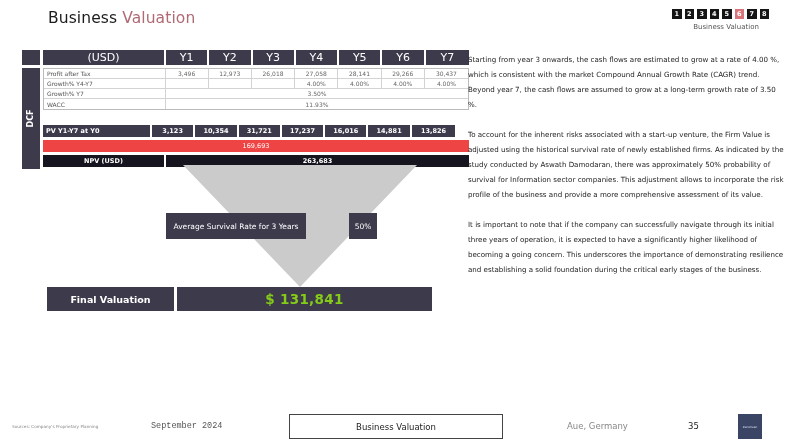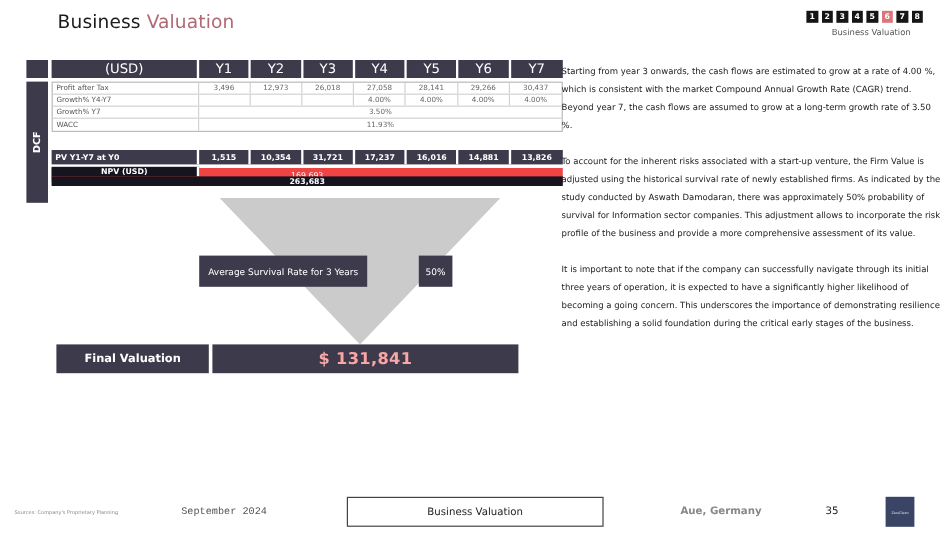--- a/index.html
+++ b/index.html
@@ -34,56 +34,56 @@
     .body-rows { position: absolute; left: 0; top: 18px; width: 426px; border: 1px solid #bbb; }
     .brow { display: flex; height: 10px; border-bottom: 1px solid #d3d3d3; }
     .brow:last-child { border-bottom: none; }
     .brow .lbl { width: 122px; justify-content: flex-start; padding-left: 3px; color: #555; border-right: 1px solid #d3d3d3; font-size: 6px; }
     .brow .yr { width: 43.4px; color: #666; border-right: 1px solid #d3d3d3; font-size: 6px; }
     .brow .yr:last-child { border-right: none; }
     .brow .span { flex: 1; color: #666; font-size: 6px; justify-content: center; padding-left: 0; }
 
     .pvrow { top: 75px; height: 12px; }
     .pvrow .cell { background: #3d3a4c; color: #fff; font-weight: bold; font-size: 6.5px; border-right: 2px solid #fff; height: 12px; }
-    .pvrow .lbl { width: 123px; justify-content: flex-start; padding-left: 3px; }
+    .pvrow .lbl { width: 109px; justify-content: flex-start; padding-left: 3px; }
     .pvrow .yr { width: 43.3px; }
     .pvrow .cell:last-child { border-right: none; }
 
     .tvrow { top: 90px; height: 12px; }
     .tvrow .lbl { width: 123px; background: #3d3a4c; color: #fff; font-weight: bold; font-size: 6.5px; justify-content: flex-start; padding-left: 3px; border-right: 2px solid #fff; height: 12px; }
     .tvrow .span { flex: 1; background: #ef4444; color: #fff; font-weight: normal; font-size: 6.5px; height: 12px; }
 
-    .npvrow { top: 89px; height: 12px; flex-direction: column; }
+    .npvrow { top: 105px; height: 12px; }
     .npvrow .lbl { width: 123px; background: #15141f; color: #fff; font-weight: bold; font-size: 6.5px; border-right: 2px solid #fff; height: 12px; }
     .npvrow .span { flex: 1; background: #15141f; color: #fff; font-weight: bold; font-size: 6.5px; height: 12px; }
 
     
     .funnel { position: absolute; left: 183px; top: 165px; width: 0; height: 0;
       border-left: 117px solid transparent; border-right: 117px solid transparent; border-top: 122px solid #cbcbcb; }
 
     .survival-label { position: absolute; left: 166px; top: 213px; width: 140px; height: 26px; background: #3d3a4c; color: #fff;
       font-size: 7.5px; display: flex; align-items: center; justify-content: center; }
     .survival-value { position: absolute; left: 349px; top: 213px; width: 28px; height: 26px; background: #3d3a4c; color: #fff;
       font-size: 7.5px; display: flex; align-items: center; justify-content: center; }
 
     .final-label { position: absolute; left: 47px; top: 287px; width: 127px; height: 24px; background: #3d3a4c; color: #fff;
       font-size: 9.5px; font-weight: bold; display: flex; align-items: center; justify-content: center; }
-    .final-value { position: absolute; left: 177px; top: 287px; width: 255px; height: 24px; background: #3d3a4c; color: #fca5a5;
+    .final-value { position: absolute; left: 177px; top: 287px; width: 255px; height: 24px; background: #3d3a4c; color: #84cc16;
       font-size: 13.5px; font-weight: bold; display: flex; align-items: center; justify-content: center; letter-spacing: 0.3px; }
 
     
     .text { position: absolute; left: 468px; top: 52px; width: 318px; font-size: 7.1px; line-height: 15px; color: #222; }
     .text p { margin-bottom: 15px; }
 
     
     .footer-source { position: absolute; left: 12px; top: 424px; font-size: 4.2px; color: #888; }
     .footer-date { position: absolute; left: 151px; top: 421px; font-size: 8.5px; color: #555; font-family: Liberation Mono, monospace; }
     .footer-box { position: absolute; left: 289px; top: 414px; width: 214px; height: 25px; border: 1px solid #444;
       display: flex; align-items: center; justify-content: center; font-size: 8.5px; color: #222; }
-    .footer-loc { position: absolute; left: 567px; top: 421px; font-size: 8.5px; color: #888; font-weight: bold; }
+    .footer-loc { position: absolute; left: 567px; top: 421px; font-size: 8.5px; color: #888; }
     .footer-page { position: absolute; left: 688px; top: 421px; font-size: 8.5px; color: #222; }
     .footer-logo { position: absolute; left: 738px; top: 414px; width: 24px; height: 25px; background: #3a4566;
       color: #dfe3ee; font-size: 2.8px; display: flex; align-items: center; justify-content: center; }
   </style>
 </head>
 <body>
 
 <div class="title">
   <span class="t1">Business</span>
   <span class="t2">Valuation</span>
@@ -145,21 +145,21 @@
         <div class="cell span">3.50%</div>
       </div>
       <div class="brow">
         <div class="cell lbl">WACC</div>
         <div class="cell span">11.93%</div>
       </div>
     </div>
 
     <div class="row pvrow">
       <div class="cell lbl">PV Y1-Y7 at Y0</div>
-      <div class="cell yr">1,515</div>
+      <div class="cell yr">3,123</div>
       <div class="cell yr">10,354</div>
       <div class="cell yr">31,721</div>
       <div class="cell yr">17,237</div>
       <div class="cell yr">16,016</div>
       <div class="cell yr">14,881</div>
       <div class="cell yr">13,826</div>
     </div>
 
     <div class="row tvrow">
       <div class="cell span">169,693</div>

